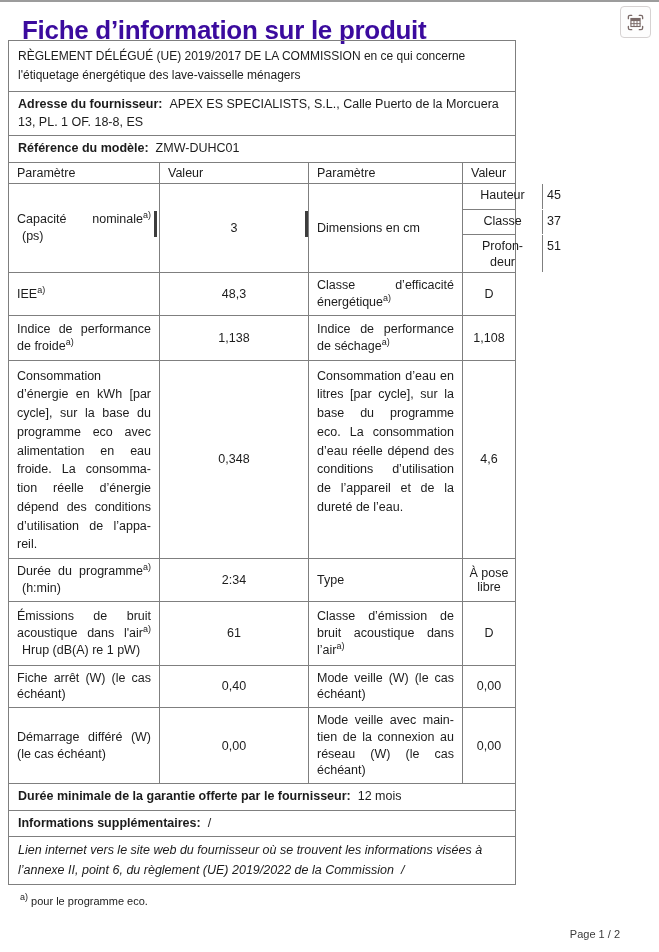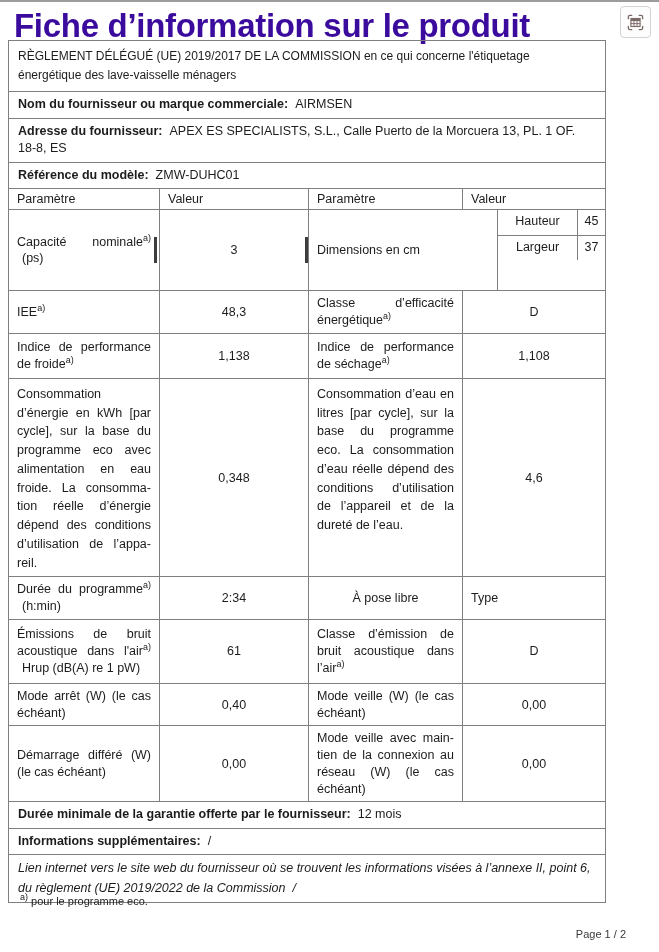--- a/index.html
+++ b/index.html
@@ -1,24 +1,24 @@
 <!DOCTYPE html>
 <html style="--title_purple: #3b0b9e; --border_gray: #7f7f7f;"><head>
 <meta charset="utf-8">
 <style>
   html,body{margin:0;padding:0;}
   body{width:659px;height:952px;background:#fff;position:relative;
        font-family:"Liberation Sans",sans-serif;color:#1c1c1c;overflow:hidden;}
   .topline{position:absolute;top:0;left:0;width:659px;height:2px;background:#9c9c9c;}
-  .title{position:absolute;left:10px;top:3px;margin:4px;font-size:33px;font-weight:bold;
+  .title{position:absolute;left:10px;top:3px;margin:12px;font-size:26px;font-weight:bold;
          color:var(--title_purple,#3b0b9e);letter-spacing:-0.3px;}
   .scan-btn{position:absolute;top:6px;right:8px;width:31px;height:32px;background:#fdfdfd;
             border:1px solid #d6d2d2;border-radius:4px;display:flex;align-items:center;
             justify-content:center;padding:0;cursor:pointer;}
-  .doc{position:absolute;left:8px;top:40px;width:598px;box-sizing:border-box;
+  .doc{position:absolute;left:8px;top:40px;width:508px;box-sizing:border-box;
        border:1px solid var(--border_gray,#7f7f7f);font-size:12.5px;}
   .doc > :last-child{border-bottom:none;}
   .srow{padding:4px 9px;border-bottom:1px solid var(--border_gray,#7f7f7f);line-height:1.4;}
   .srow b{font-weight:bold;}
   .srow .v{margin-left:7px;}
   .regulation{font-size:12px;line-height:1.6;padding:6px 9px;min-height:36px;}
   .lien{line-height:1.55;font-style:italic;}
   
   .hrow,.prow{display:grid;grid-template-columns:150px 149px 154px 1fr;
               border-bottom:1px solid var(--border_gray,#7f7f7f);}
@@ -30,28 +30,28 @@
   .jtext{width:100%;text-align:justify;line-height:1.34;}
   .jtext.wt{text-align-last:justify;}
   .tail{display:block;padding-left:5px;text-align:left;text-align-last:left;}
   .tail:empty{display:none;}
   .cell.val{justify-content:center;text-align:center;padding:2px 4px;}
   .prow.tall .cell.label{align-items:flex-start;padding-top:6px;}
   .prow.tall .jtext{line-height:1.5;}
   sup{font-size:9px;line-height:0;vertical-align:super;}
   .prow.r1{position:relative;}
   .cbar{position:absolute;width:3px;height:26px;background:#3d3d3d;top:27px;}
-  .cell.dims{display:block;padding:0;margin-left:35px;}
+  .cell.dims{display:block;padding:0;}
   .dimrow{display:grid;grid-template-columns:80px 1fr;
           border-bottom:1px solid var(--border_gray,#7f7f7f);}
   .dimrow:last-child{border-bottom:none;}
   .dimrow > div{padding:4px 4px 2px 4px;text-align:center;line-height:1.25;}
   .dimrow .dname{border-right:1px solid var(--border_gray,#7f7f7f);white-space:pre-line;}
   .footnote{position:absolute;left:12px;top:895px;font-size:11px;margin-left:8px;}
-  .pagenum{position:absolute;top:928px;right:33px;font-size:11px;color:#3a3a3a;}
+  .pagenum{position:absolute;top:928px;right:39px;font-size:11px;color:#3a3a3a;}
 </style>
 </head>
 <body>
 
 <div class="topline"></div>
 
 <h1 class="title">Fiche d’information sur le produit</h1>
 
 <button class="scan-btn">
   <svg width="19" height="19" viewBox="0 0 20 20" fill="none" stroke="#7a6a68" stroke-width="1.4" stroke-linecap="round">
@@ -64,23 +64,20 @@
     <line x1="5.2" y1="11.2" x2="14.8" y2="11.2" stroke-width="1"></line>
     <line x1="8.4" y1="8.5" x2="8.4" y2="14.2" stroke-width="1"></line>
     <line x1="11.6" y1="8.5" x2="11.6" y2="14.2" stroke-width="1"></line>
   </svg>
 </button>
 
 <div class="doc">
 
   <div class="srow regulation">RÈGLEMENT DÉLÉGUÉ (UE) 2019/2017 DE LA COMMISSION en ce qui concerne l'étiquetage énergétique des lave-vaisselle ménagers</div>
 
-  <div class="srow">
-    <b>Nom du fournisseur ou marque commerciale:</b><span class="v">AIRMSEN</span>
-  </div>
 
   <div class="srow">
     <b>Adresse du fournisseur:</b><span class="v">APEX ES SPECIALISTS, S.L., Calle Puerto de la Morcuera 13, PL. 1 OF. 18-8, ES</span>
   </div>
 
   <div class="srow">
     <b>Référence du modèle:</b><span class="v">ZMW-DUHC01</span>
   </div>
 
 
@@ -100,23 +97,28 @@
       <div class="cell val">3</div>
       <div class="cell label">
         <div class="jtext"><span>Dimensions en cm</span><sup></sup></div>
       </div>
       <div class="cell dims">
         <div class="dimrow" style="min-height:25px">
           <div class="dname">Hauteur</div>
           <div class="dval">45</div>
         </div>
         <div class="dimrow" style="min-height:24px">
-          <div class="dname">Largeur</div>
+          <div class="dname">Classe</div>
           <div class="dval">37</div>
         </div>
+        <div class="dimrow" style="min-height:29px">
+          <div class="dname">Profon-
+deur</div>
+          <div class="dval">51</div>
+        </div>
       </div>
       <span class="cbar" style="left:145px"></span>
       <span class="cbar" style="left:296px"></span>
     </div>
 
     <div class="prow" style="min-height:39px">
       <div class="cell label">
         <div class="jtext"><span>IEE</span><sup>a)</sup></div>
       </div>
       <div class="cell val">48,3</div>
@@ -146,40 +148,40 @@
         <div class="jtext"><span>Consommation d’eau en litres [par cycle], sur la base du programme eco. La consommation d’eau réelle dépend des conditions d’utilisa­tion de l’appareil et de la dureté de l’eau.</span><sup></sup></div>
       </div>
       <div class="cell val">4,6</div>
     </div>
 
     <div class="prow" style="min-height:38px">
       <div class="cell label">
         <div class="jtext wt"><span>Durée du programme</span><sup>a)</sup><span class="tail">(h:min)</span></div>
       </div>
       <div class="cell val">2:34</div>
+      <div class="cell label">
+        <div class="jtext"><span>Type</span><sup></sup></div>
+      </div>
       <div class="cell val">À pose libre</div>
-      <div class="cell label">
-        <div class="jtext"><span>Type</span><sup></sup></div>
-      </div>
     </div>
 
     <div class="prow" style="min-height:63px">
       <div class="cell label">
         <div class="jtext wt"><span>Émissions de bruit acoustique dans l'air</span><sup>a)</sup><span class="tail">Hrup (dB(A) re 1 pW)</span></div>
       </div>
       <div class="cell val">61</div>
       <div class="cell label">
         <div class="jtext"><span>Classe d’émission de bruit acoustique dans l’air</span><sup>a)</sup></div>
       </div>
       <div class="cell val">D</div>
     </div>
 
     <div class="prow" style="min-height:40px">
       <div class="cell label">
-        <div class="jtext"><span>Mode arrêt (W) (le cas échéant)</span><sup></sup></div>
+        <div class="jtext"><span>Fiche arrêt (W) (le cas échéant)</span><sup></sup></div>
       </div>
       <div class="cell val">0,40</div>
       <div class="cell label">
         <div class="jtext"><span>Mode veille (W) (le cas échéant)</span><sup></sup></div>
       </div>
       <div class="cell val">0,00</div>
     </div>
 
     <div class="prow" style="min-height:75px">
       <div class="cell label">

